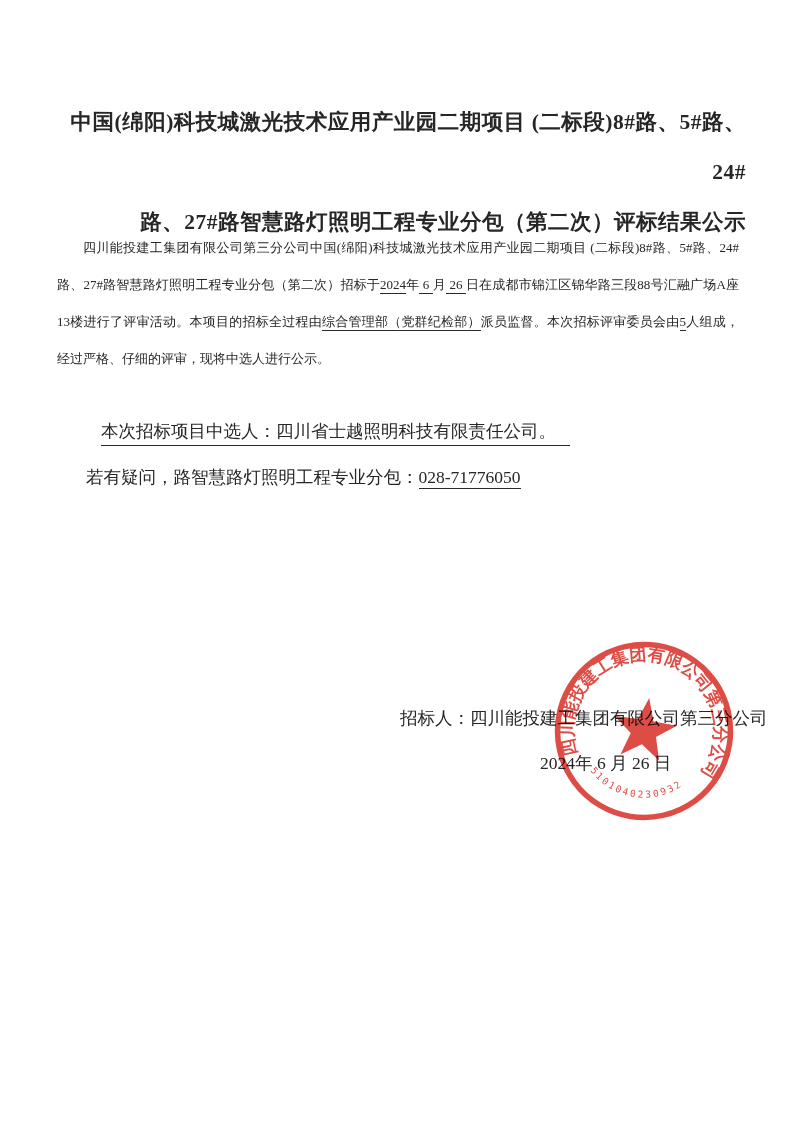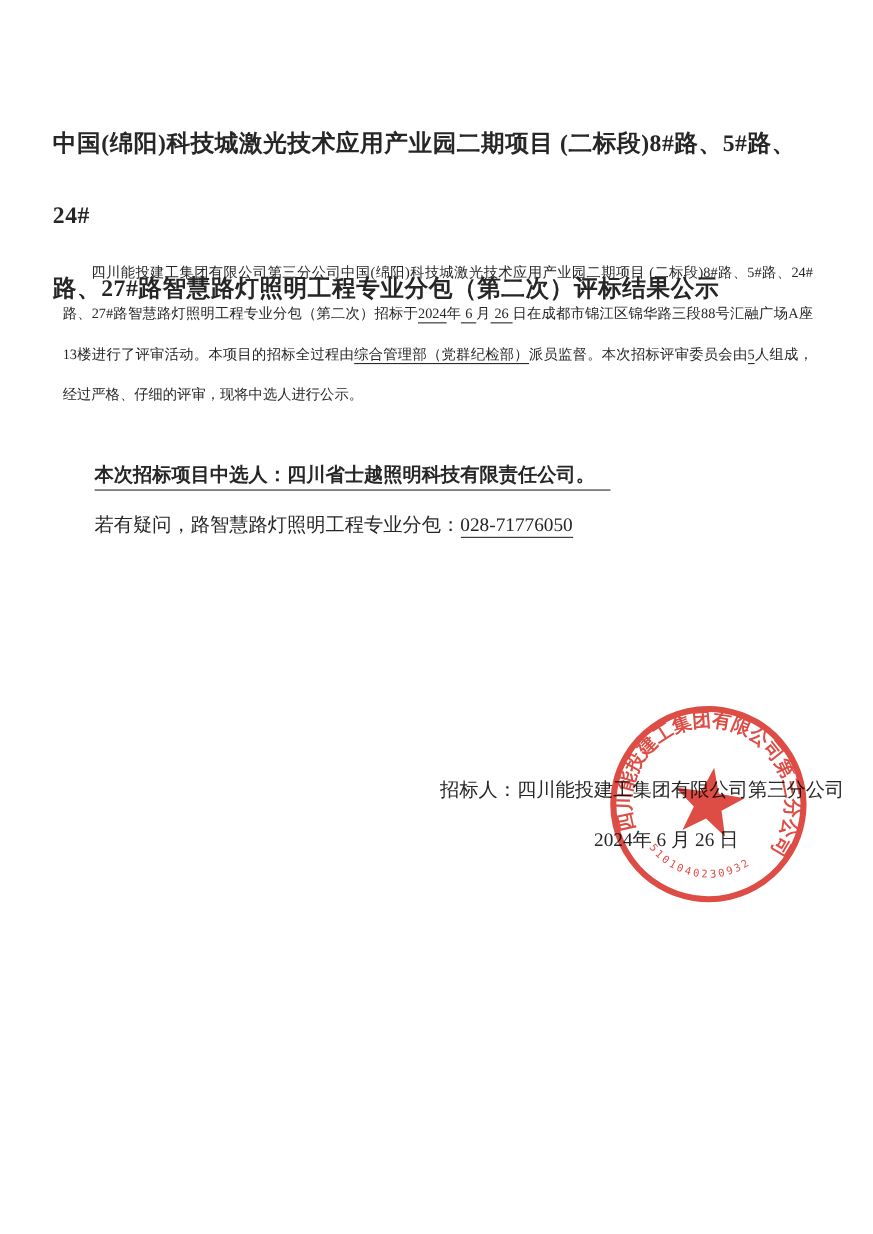--- a/index.html
+++ b/index.html
@@ -7,40 +7,41 @@
     position:relative;
     width:794px;height:1122px;
     margin:0 auto;
     background:#ffffff;
     font-family:"Liberation Serif","DejaVu Serif",serif;
     color:#262626;
     overflow:hidden;
   }
   .doc-title{
     position:absolute;top:97px;left:48px;right:48px;
-    text-align:left;
+    text-align:right;
     font-size:21.5px;font-weight:bold;
-    line-height:66px;
+    line-height:50px;
     letter-spacing:0.5px;
   }
   .body-para{
     position:absolute;top:216px;left:57px;width:682px;
     font-size:13px;line-height:37px;
     text-align:justify;text-indent:2em;
   }
   .mid-block{
     position:absolute;top:420px;left:86px;right:60px;
     font-size:17.5px;
   }
   .mid-line{margin:0 0 20px 0;line-height:22px;}
   .winner-line{
-    font-weight:bold;
+    font-weight:normal;
     display:inline-block;
     border-bottom:1.6px solid #2a2a2a;
     padding:0 14px 3px 0;
+    margin-left:15px;
   }
   .u{
     border-bottom:1.3px solid #2a2a2a;
     padding-bottom:1px;
   }
   .sign-line{
     position:absolute;top:706px;left:400px;
     font-size:17.5px;line-height:24px;text-align:center;
   }
   .date-line{

